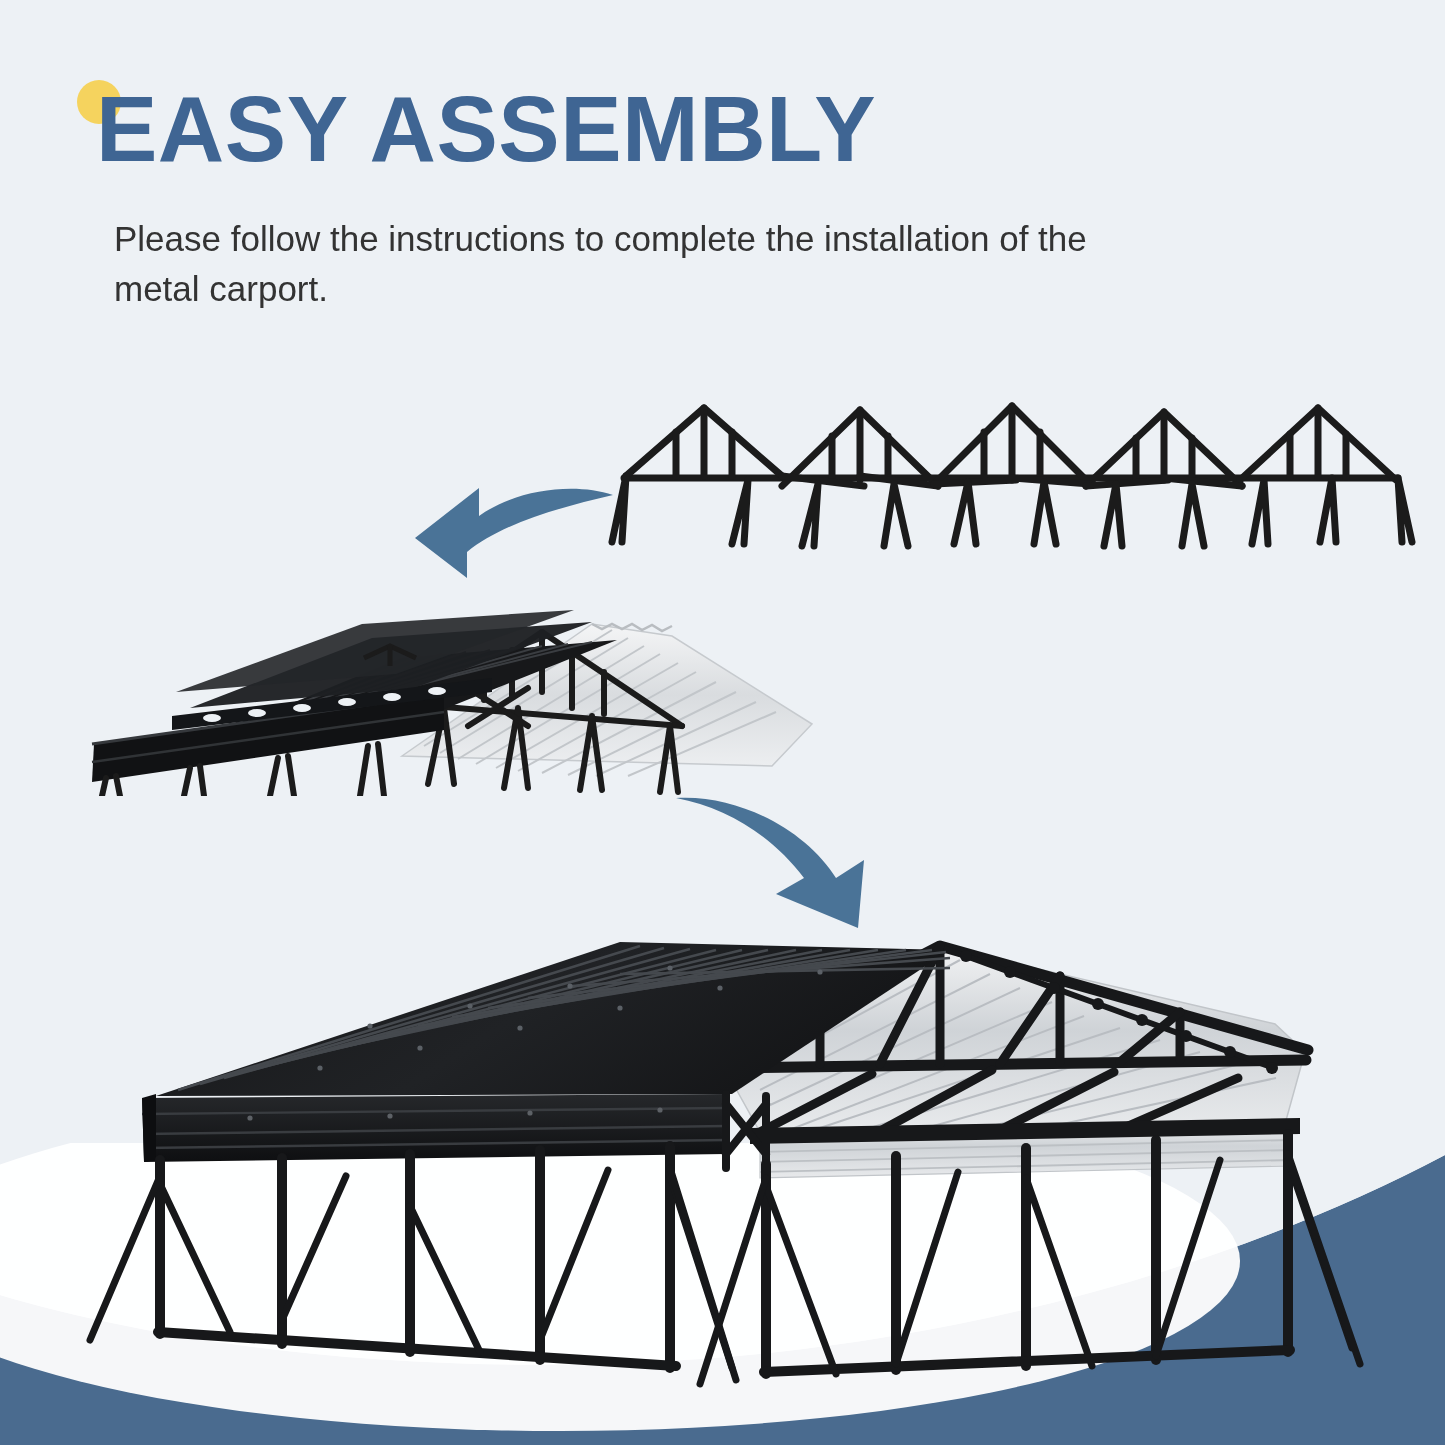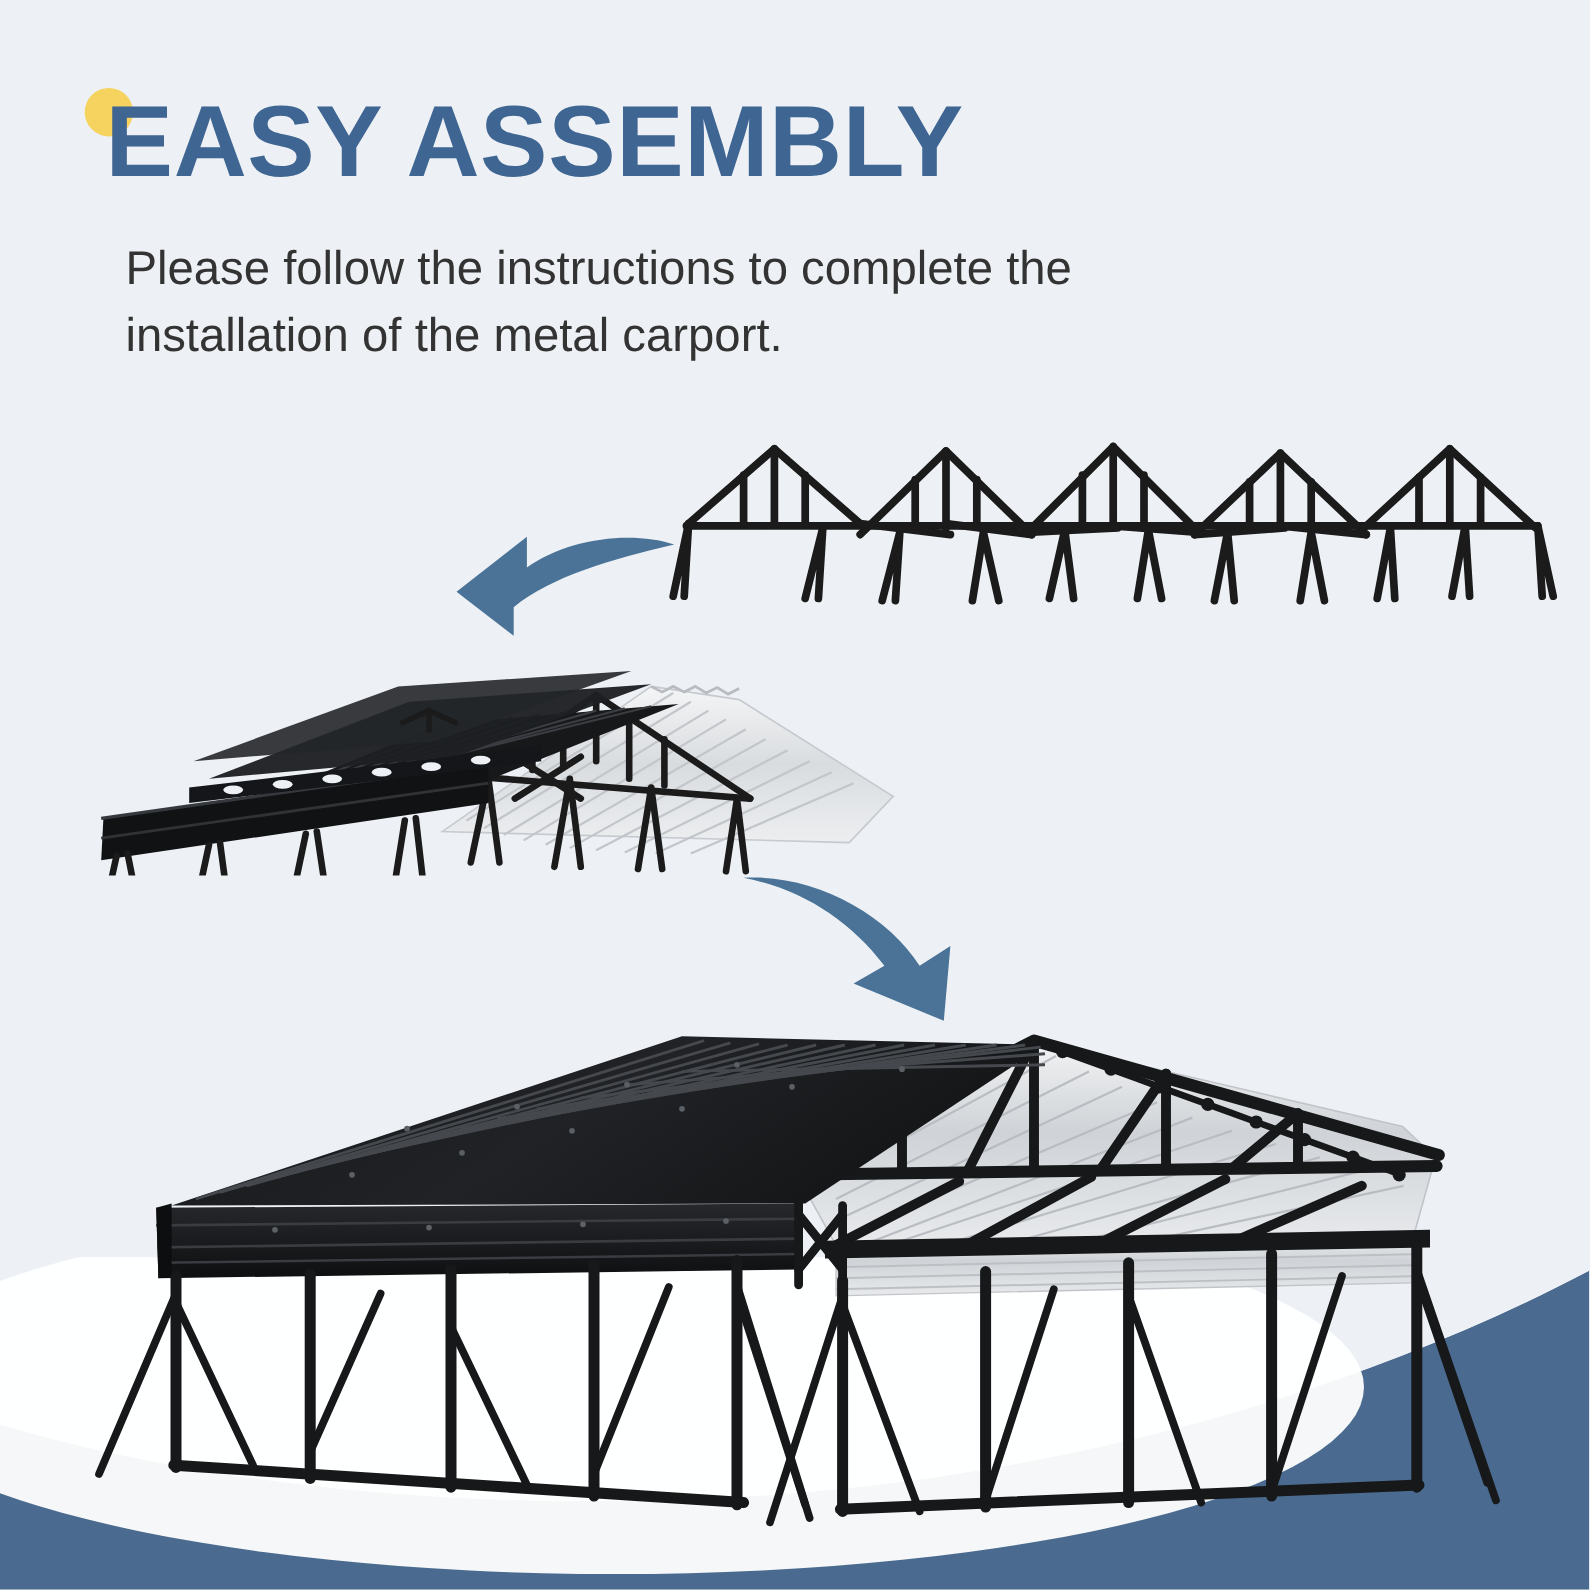--- a/index.html
+++ b/index.html
@@ -59,21 +59,21 @@
     letter-spacing: 0.5px;
     color: #3f6593;
     white-space: nowrap;
     font-family: "Liberation Sans", sans-serif;
   }
   .subtitle {
     position: absolute;
     left: 114px;
     top: 186px;
     width: 1010px;
-    font-size: 43px;
+    font-size: 35px;
     line-height: 1.42;
     color: #333333;
     font-family: "Liberation Sans", sans-serif;
   }
 
   
   .illus {
     position: absolute;
   }
   #frame-stage   { left: 596px;  top: 352px;  width: 830px;  height: 190px; }

